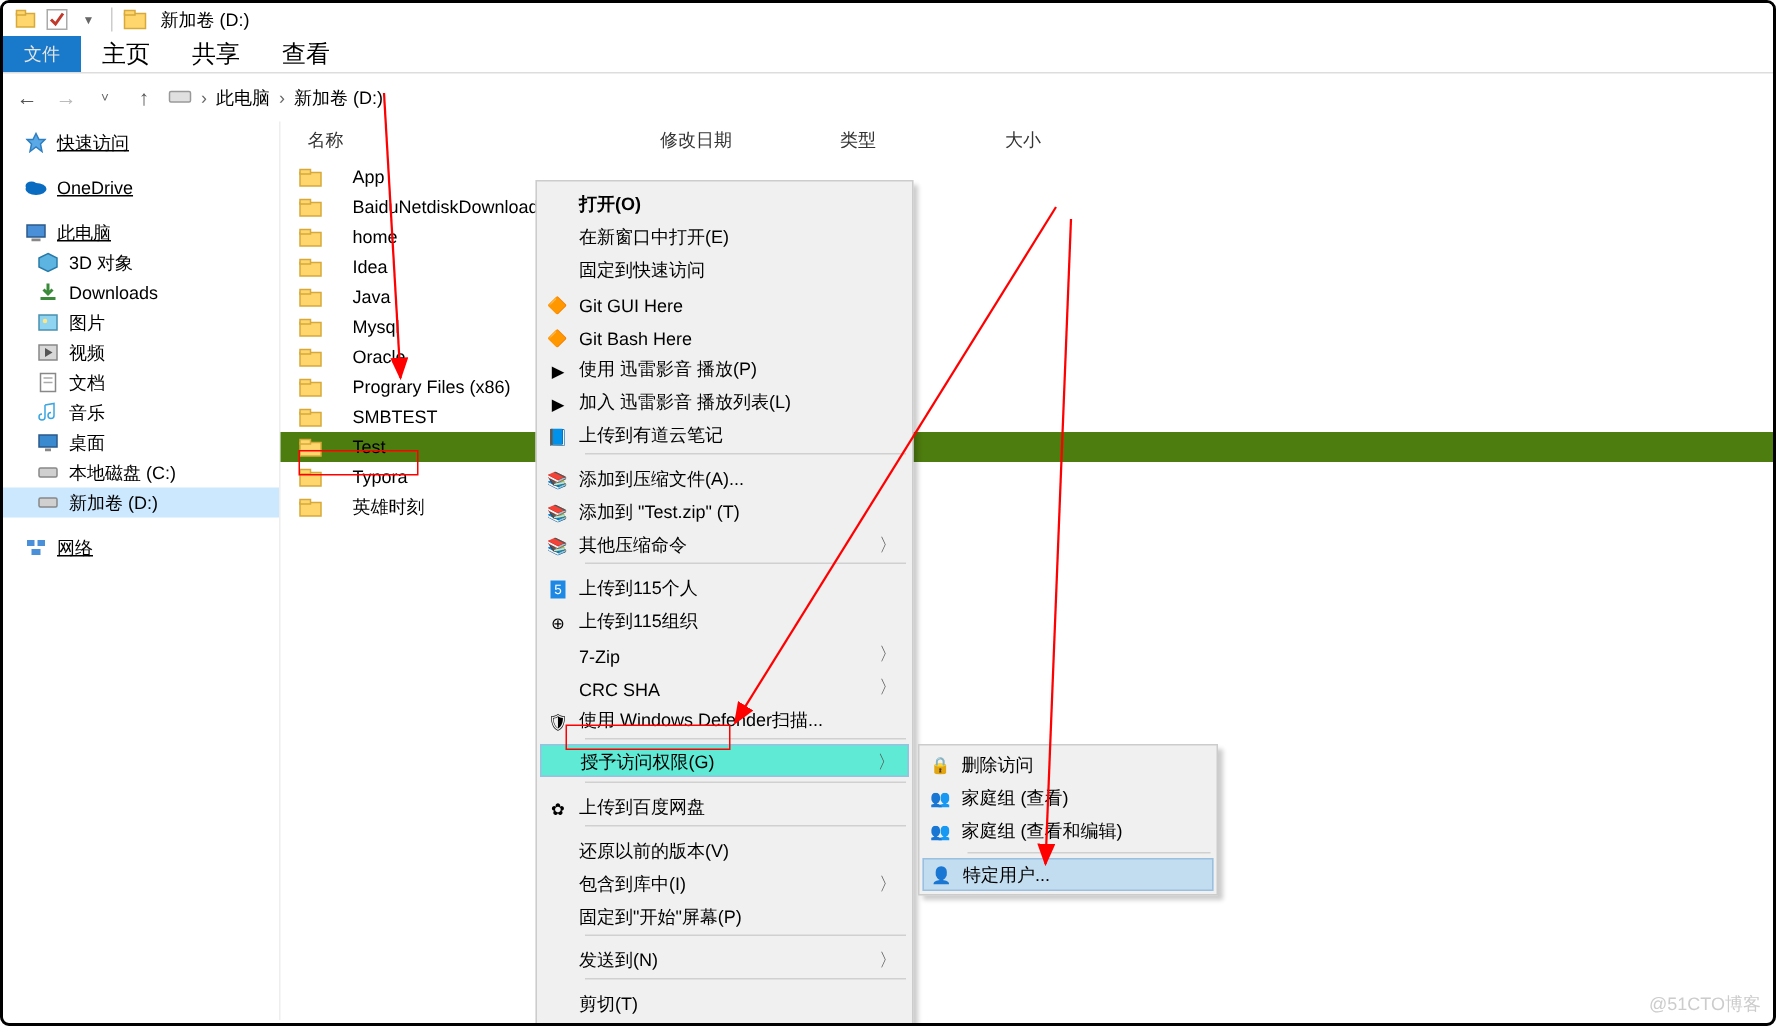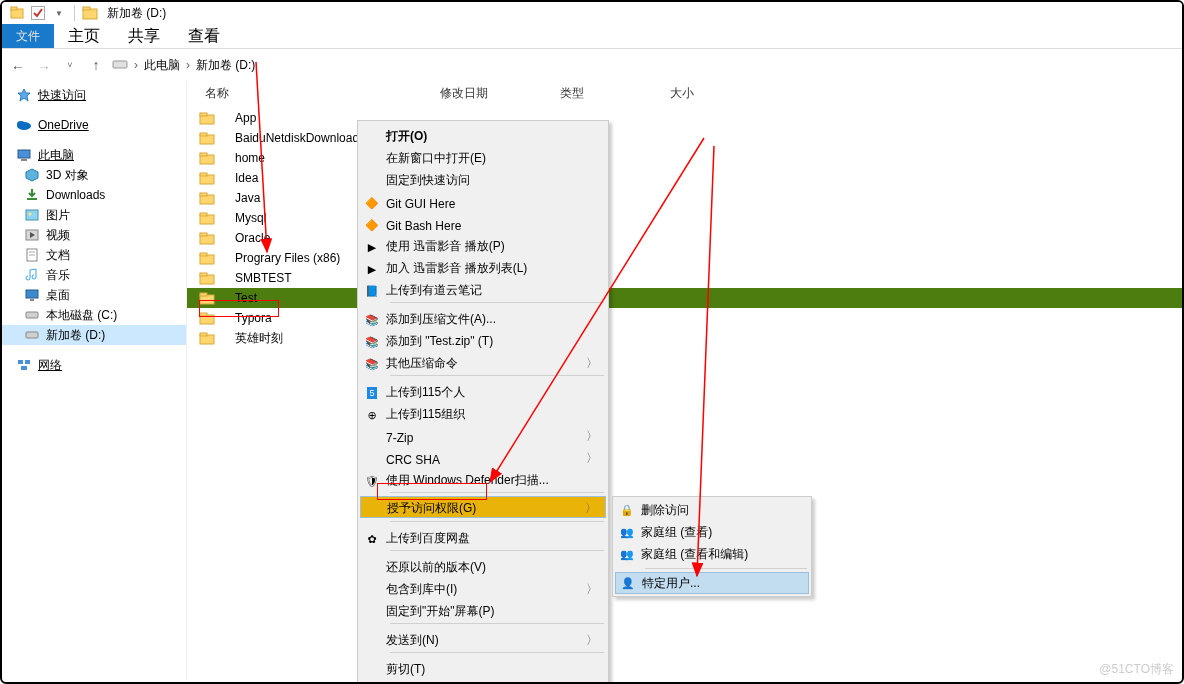--- a/index.html
+++ b/index.html
@@ -32,21 +32,21 @@
   .columns { display:flex; padding: 4px 0 4px 18px; gap: 10px; font-size:12px; color:#333;}
   .col-name{ width: 225px;} .col-date{width:110px;font-family:Liberation Serif, serif;} .col-type{width:100px;} .col-size{width:80px;}
   .filelist { padding: 2px 0;}
   .row { display:flex; align-items:center; padding: 1px 0 1px 12px; height:20px; gap:20px;}
   .row.selected { background: #4d7c0f;}
   .row .ficon{width:16px;height:16px;display:inline-flex;align-items:center;justify-content:center;}
   .row .fname{ font-size:12px;}
   
   .ctxmenu { position:absolute; background:#f0f0f0; border:1px solid #ccc; box-shadow: 3px 3px 3px rgba(0,0,0,.2); width:252px; padding:2px;}
   .ctxmenu .mitem { display:flex; align-items:flex-end; height:22px; padding: 0 8px 0 4px; font-size:12px; gap:6px; position:relative;}
-  .ctxmenu .mitem.selected { background:#eab308; border:1px solid #9abfdf;}
+  .ctxmenu .mitem.selected { background:#5eead4; border:1px solid #9abfdf;}
   .ctxmenu .micon{width:16px;height:16px;display:inline-flex;align-items:center;justify-content:center;font-size:11px;}
   .ctxmenu .sep { height:1px; background:#d0d0d0; margin: 3px 2px 3px 30px;}
   .ctxmenu .arrow { position:absolute; right:8px; color:#555;}
   
   .submenu { position:absolute; background:#f0f0f0; border:1px solid #ccc; box-shadow: 3px 3px 3px rgba(0,0,0,.2); width:200px; padding:2px;}
   .submenu .mitem { display:flex; align-items:center; height:22px; padding: 0 8px 0 4px; font-size:12px; gap:6px;}
   .submenu .mitem.selected { background:#c2dcf0; border:1px solid #9abfdf;}
   .submenu .micon{width:16px;height:16px;display:inline-flex;align-items:center;justify-content:center;font-size:11px;}
   .submenu .sep { height:1px; background:#d0d0d0; margin: 3px 2px 3px 30px;}
 

